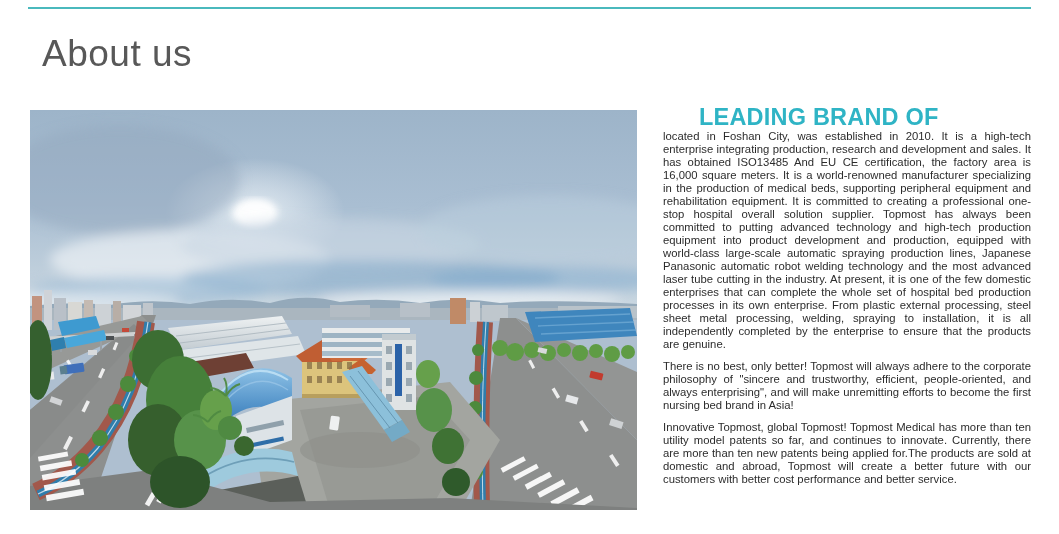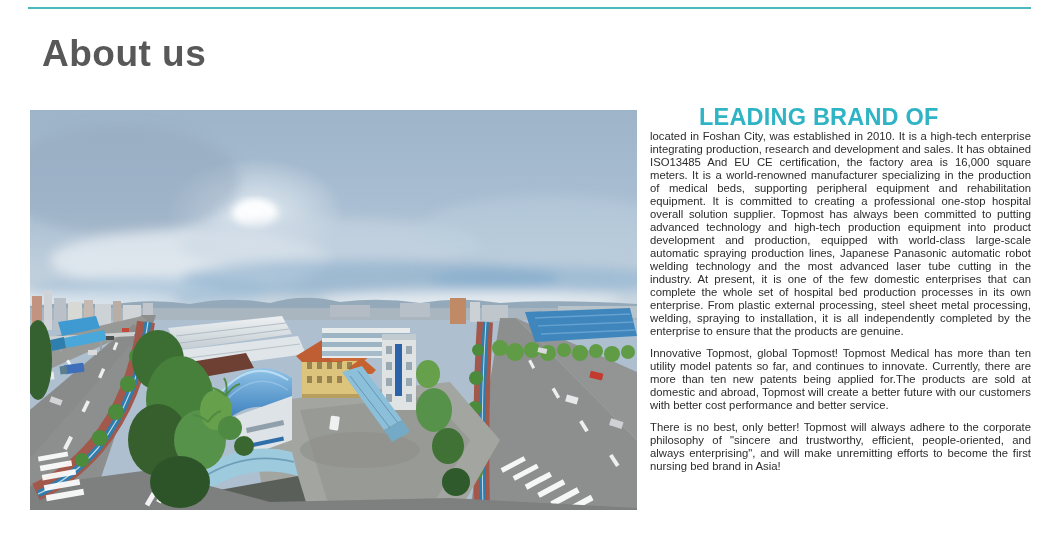--- a/index.html
+++ b/index.html
@@ -7,37 +7,37 @@
     width:1059px;height:534px;position:relative;overflow:hidden;
     font-family:"Liberation Sans","DejaVu Sans",sans-serif;
     -webkit-font-smoothing:antialiased;
   }
   .top-rule{
     position:absolute;left:28px;top:7px;width:1003px;height:2px;
     background:#4ab9bd;
   }
   .page-title{
     position:absolute;left:42px;top:33px;margin:0;
-    font-size:37px;font-weight:700;color:#585858;letter-spacing:.5px;
+    font-size:37px;font-weight:400;color:#585858;letter-spacing:.5px;
   }
   .photo{
     position:absolute;left:30px;top:110px;width:607px;height:400px;
     overflow:hidden;background:#aebfd0;
   }
   .photo svg{display:block;width:607px;height:400px;}
   .text-col{
     position:absolute;left:650px;top:104px;width:381px;
   }
   .section-heading{
     margin:0 0 0 49px;
     color:#2fb4c5;font-size:23.5px;line-height:26px;font-weight:600;
     letter-spacing:.2px;
   }
   .text-col p{
-    margin:0 0 9px 0;
+    margin:0 0 9px 13px;
     font-size:11.3px;line-height:13px;color:#2c2c2c;
     text-align:justify;
   }
 </style>
 </head>
 <body>
 
 <div class="top-rule"></div>
 
 <h1 class="page-title">About us</h1>
@@ -337,15 +337,15 @@
 
     <rect x="300" y="306" width="9" height="14" rx="1.5" fill="#eef0f1" transform="rotate(8 304 313)"></rect>
   </svg>
 </div>
 
 <div class="text-col">
   <h2 class="section-heading">
     <span>LEADING BRAND OF</span><br>
   </h2>
   <p>located in Foshan City, was established in 2010.  It is a high-tech enterprise integrating production, research and development and sales. It has obtained ISO13485 And EU CE certification, the  factory area is 16,000 square meters. It is a world-renowned manufacturer specializing in the production of medical beds, supporting peripheral equipment and rehabilitation equipment. It is committed to creating a professional one-stop hospital overall solution supplier. Topmost has always been committed to putting advanced technology and high-tech production equipment into product development and production, equipped with world-class large-scale automatic spraying production lines, Japanese Panasonic automatic robot welding technology and the most advanced laser tube cutting in the industry. At present, it is one of the few domestic enterprises that can complete the whole set of hospital bed production processes in its own enterprise. From plastic external processing, steel sheet metal processing, welding, spraying to installation, it is all independently completed by the enterprise to ensure that the products are genuine.</p>
+  <p>There is no best, only better! Topmost will always adhere to the corporate philosophy of "sincere and trustworthy, efficient, people-oriented, and always enterprising", and will make unremitting efforts to become the first nursing bed brand in Asia!</p>
   <p>Innovative Topmost, global Topmost! Topmost Medical has more than ten utility model patents so far, and continues to innovate. Currently, there are more than ten new patents being applied for.The products are sold at domestic  and abroad, Topmost will create a better future with our customers with better cost performance and better service.</p>
-  <p>There is no best, only better! Topmost will always adhere to the corporate philosophy of "sincere and trustworthy, efficient, people-oriented, and always enterprising", and will make unremitting efforts to become the first nursing bed brand in Asia!</p>
 </div>
 
 </body></html>

